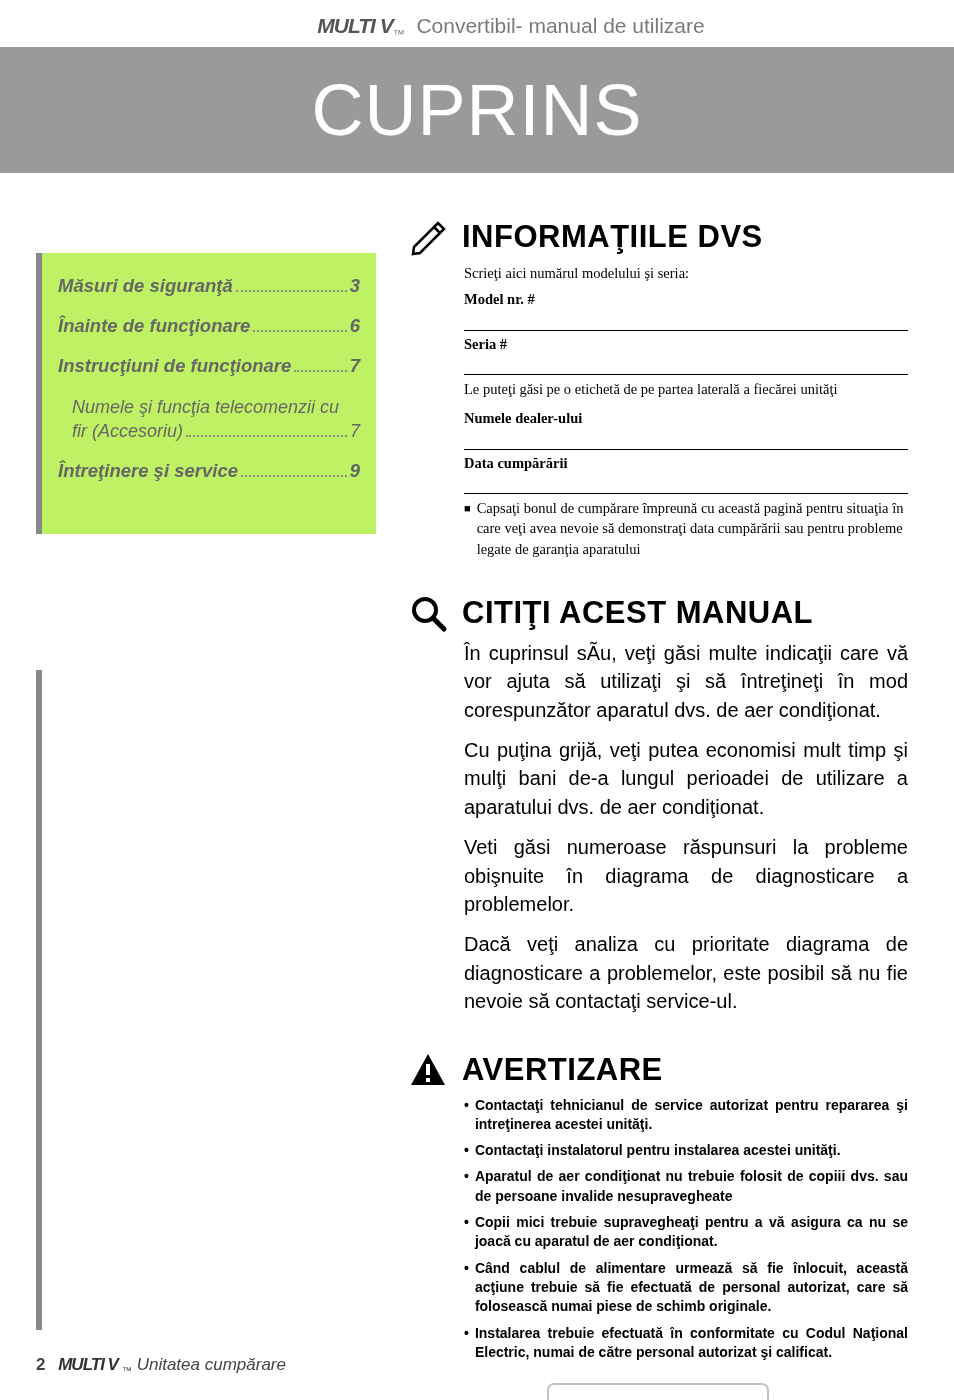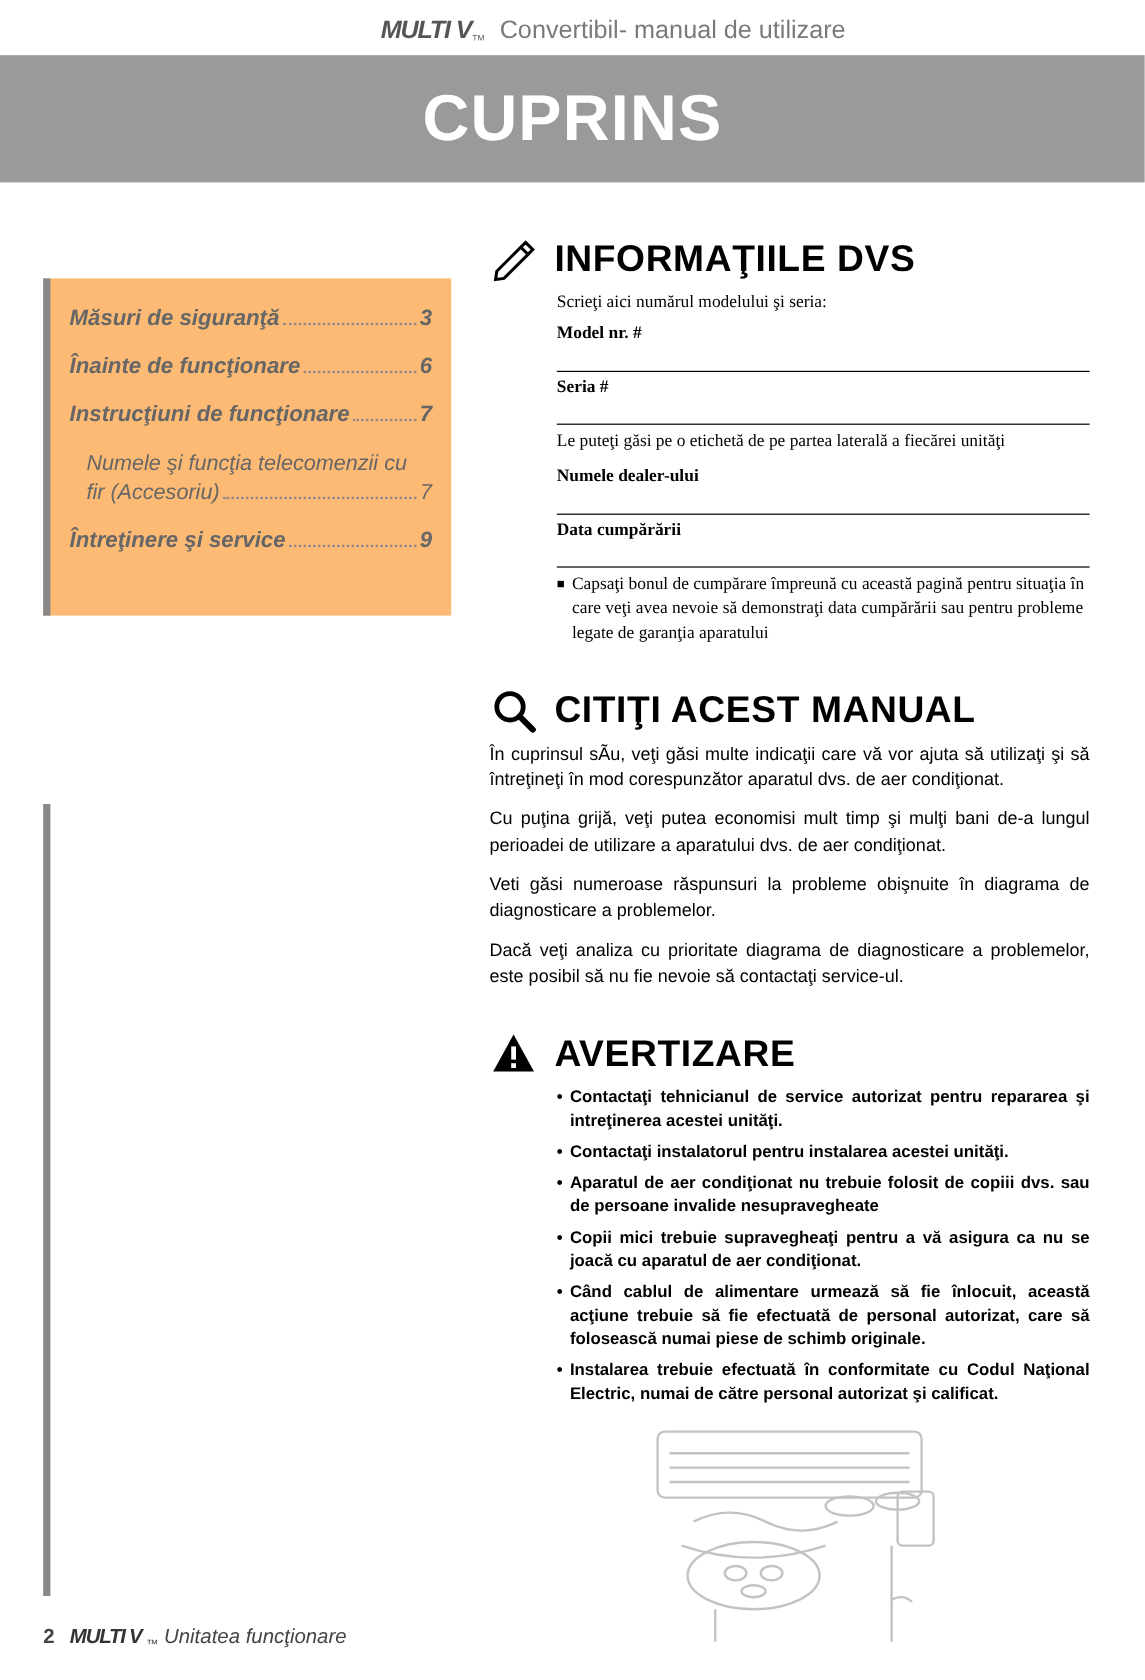--- a/index.html
+++ b/index.html
@@ -27,34 +27,34 @@
     letter-spacing: -1px;
   }
   .header-strip .vsub {
     font-size: 12px;
     vertical-align: sub;
   }
   .title-band {
     width: 100%;
     background: #9a9a9a;
     color: #fff;
-    font-weight: bold;
+    font-weight: normal;
     text-align: center;
-    font-size: 54px;
+    font-size: 72px;
     padding: 22px 0;
     letter-spacing: 1px;
   }
   .columns {
     display: flex;
     padding: 44px 36px 0 36px;
     gap: 32px;
   }
   .left-col {
     width: 340px;
-    background: #fdba74;
+    background: #bef264;
     border-left: 6px solid #888;
     padding: 22px 16px 34px 16px;
     margin-top: 36px;
     height: fit-content;
     font-style: italic;
     color: #666;
   }
   .toc-item-bold {
     font-weight: bold;
     font-size: 18.5px;
@@ -123,21 +123,22 @@
   .info-bullet {
     display: flex;
     gap: 6px;
     font-size: 14.5px;
     padding-top: 4px;
     line-height: 1.4;
   }
   .sq { font-size: 11px; margin-top: 3px; }
   .sect2 { margin-top: 34px; }
   .manual-body {
-    font-size: 15px;
+    margin-left: 56px;
+    font-size: 20px;
     line-height: 1.42;
   }
   .manual-body p { margin-bottom: 12px; text-align: justify; }
   .warn-body {
     margin-left: 56px;
     font-size: 14px;
     line-height: 1.38;
   }
   .warn-body li {
     list-style: none;
@@ -327,14 +328,14 @@
     </div>
 
   </div>
 </div>
 
 <div class="sidebar-stub"></div>
 
 <div class="footer">
   <span class="pg">2</span>
   <span class="flogo">MULTI V</span><span style="font-size:10px;vertical-align:sub;">™</span>
-  <span>Unitatea funcţionare</span>
+  <span>Unitatea cumpărare</span>
 </div>
 
 </body></html>

